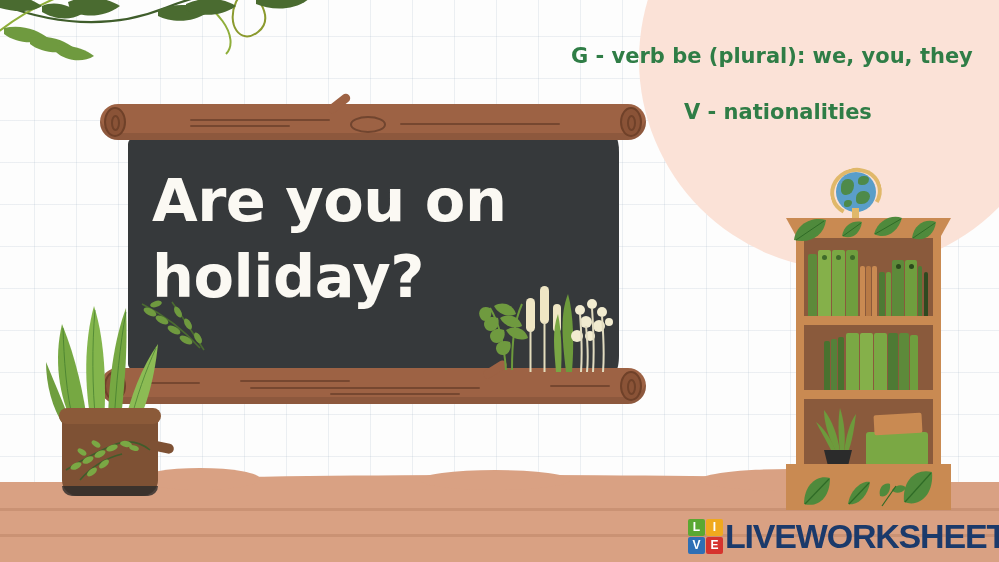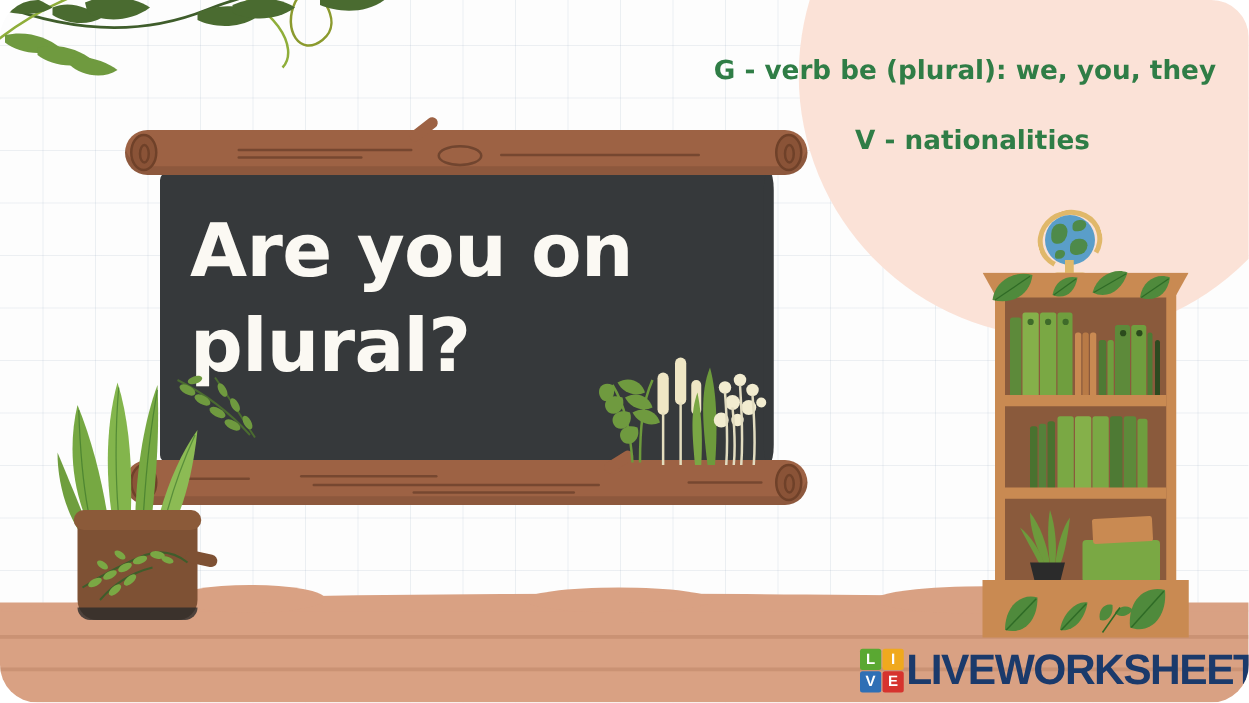--- a/index.html
+++ b/index.html
@@ -4,21 +4,20 @@
 <style>
   html,body{margin:0;padding:0;}
   body{
     width:999px;height:562px;overflow:hidden;
     font-family:"DejaVu Sans", sans-serif;
     background:#ffffff;
   }
   #stage{
     position:relative;width:999px;height:562px;overflow:hidden;
     background:#fdfdfd;
-    border-radius:30px;
   }
   
   .grid{
     position:absolute;inset:0;
     background-image:
       linear-gradient(to right, rgba(150,170,190,.17) 1px, transparent 1px),
       linear-gradient(to bottom, rgba(150,170,190,.17) 1px, transparent 1px);
     background-size:42px 42px;
     background-position:-8px -6px;
   }
@@ -254,21 +253,21 @@
       <span class="grain" style="left:50px;top:14px;width:50px"></span>
       <span class="grain" style="left:140px;top:12px;width:110px"></span>
       <span class="grain" style="left:150px;top:19px;width:230px"></span>
       <span class="grain" style="left:230px;top:25px;width:130px"></span>
       <span class="grain" style="left:450px;top:17px;width:60px"></span>
       <span class="twig" style="left:382px;top:-3px;transform:rotate(-32deg)"></span>
     </div>
 
     <div class="board-text">
       <div class="headline">Are you on</div>
-      <div class="headline">plural?</div>
+      <div class="headline">holiday?</div>
     </div>
   </div>
 
   <div class="shelf-wrap">
 
     <div class="globe-wrap">
       <div class="globe-arc"></div>
       <div class="globe">
         <span class="c" style="left:5px;top:7px;width:13px;height:16px"></span>
         <span class="c" style="left:22px;top:4px;width:11px;height:9px"></span>

